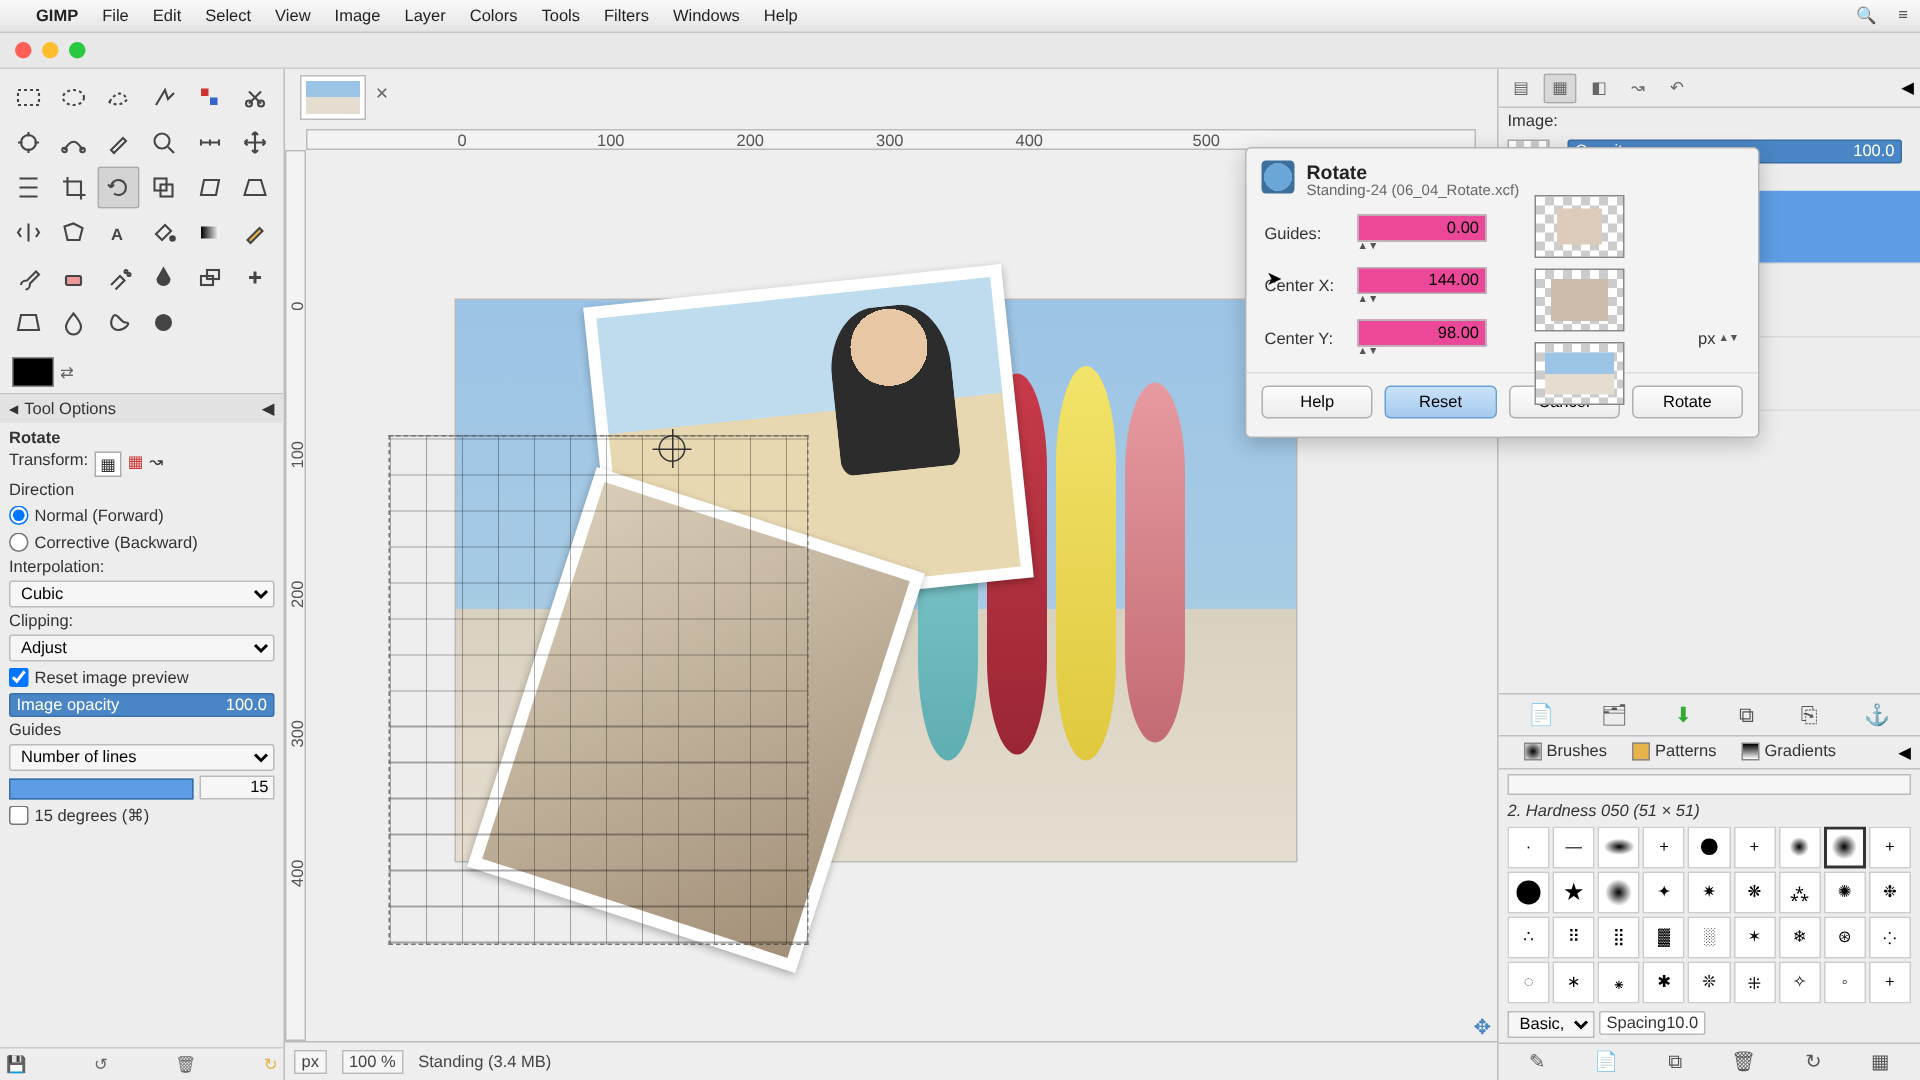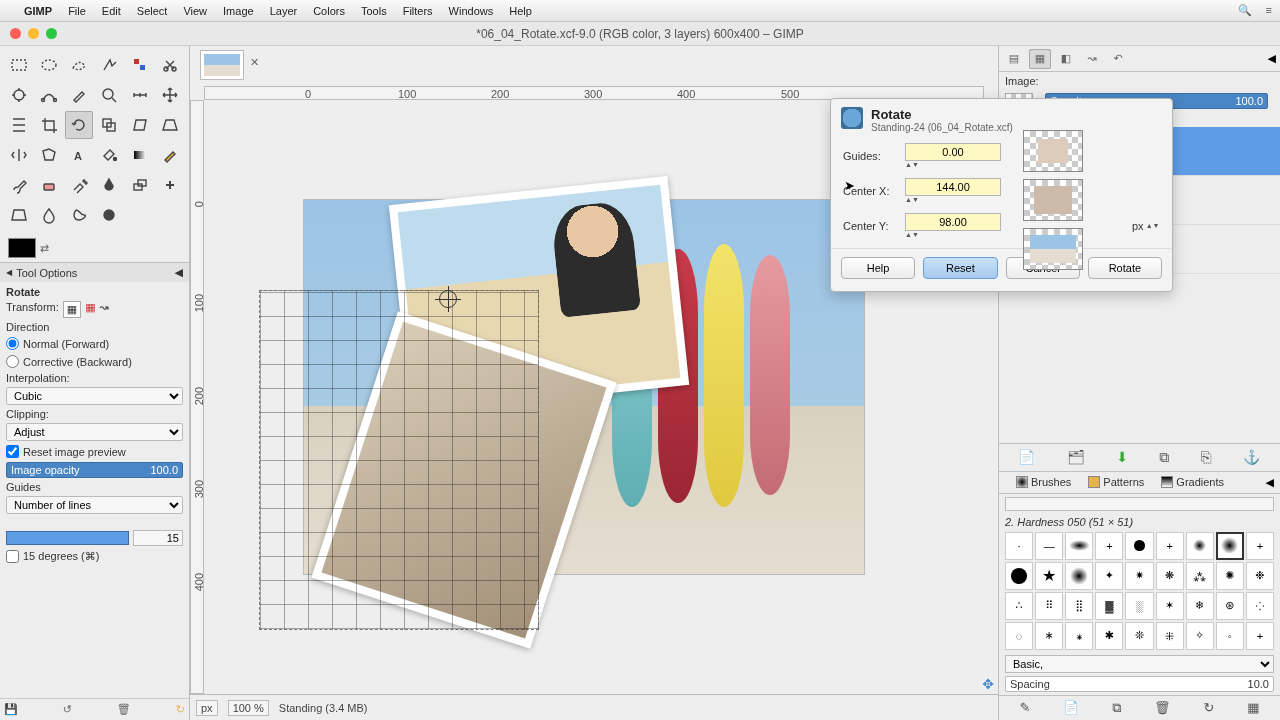--- a/index.html
+++ b/index.html
@@ -34,21 +34,21 @@
 .fg-swatch { width: 28px; height: 20px; background: #000; border: 1px solid #888; }
 
 
 .panel { border-top: 1px solid #c0c0c0; }
 .panel-head { background: #e2e2e2; padding: 3px 6px; display: flex; align-items: center; gap: 4px; color: #333; }
 .panel-head .tri { font-size: 8px; }
 .to-body { padding: 4px 6px; color: #333; display: flex; flex-direction: column; gap: 3px; overflow-y: auto; }
 .to-body label { display: flex; align-items: center; gap: 4px; margin: 1px 0; }
 .to-body select { width: 100%; background: #f6f6f6; border: 1px solid #bbb; padding: 1px 3px; border-radius: 2px; font-size: 11px; }
 .slider-box { background: #4a86c5; color: #fff; height: 16px; display: flex; align-items: center; padding: 0 4px; justify-content: space-between; border: 1px solid #3a6fa5; border-radius: 2px; }
-.num-box { display: flex; justify-content: flex-end; align-items: center; margin-top: 13px; }
+.num-box { display: flex; justify-content: flex-end; align-items: flex-end; }
 .num-box input { width: 50px; text-align: right; background: #f6f6f6; border: 1px solid #bbb; padding: 1px 3px; }
 .mini-row { display: flex; gap: 4px; align-items: flex-start; }
 .to-bottom { margin-top: auto; display: flex; justify-content: space-between; padding: 4px; border-top: 1px solid #ccc; }
 .to-bottom span { color: #666; cursor: pointer; }
 
 
 .doc-tab { position: absolute; top: 4px; left: 10px; width: 44px; height: 30px; background: #fff; border: 1px solid #bbb; display: flex; align-items: center; justify-content: center; overflow: hidden; }
 .doc-tab-x { position: absolute; top: 10px; left: 60px; color: #666; cursor: pointer; }
 .ruler-h { position: absolute; top: 40px; left: 14px; right: 14px; height: 14px; background: #f3f3f3; border: 1px solid #bbb; font-size: 9px; color: #555; }
 .ruler-h span { position: absolute; top: 1px; }
@@ -77,21 +77,21 @@
 .status { position: absolute; bottom: 0; left: 0; right: 0; height: 26px; border-top: 1px solid #bbb; display: flex; align-items: center; gap: 10px; padding: 0 6px; color: #444; }
 .status .unit { border: 1px solid #bbb; padding: 1px 4px; background: #f6f6f6; }
 
 
 .dialog { position: absolute; top: 52px; left: 640px; width: 343px; background: #f3f3f3; border: 1px solid #b5b5b5; border-radius: 4px; box-shadow: 0 4px 14px rgba(0,0,0,0.22); }
 .dialog-head { display: flex; gap: 8px; padding: 8px 10px 4px; align-items: flex-start; }
 .dialog-head .icon { width: 22px; height: 22px; background: radial-gradient(circle,#6aa6d8 0 60%,#3d6f9c 60%); border-radius: 3px; }
 .dialog-head .ttl { font-size: 13px; font-weight: 600; color: #222; }
 .dialog-head .sub { font-size: 10px; color: #666; }
 .dialog-body { padding: 6px 12px 10px; display: grid; grid-template-columns: 62px 1fr 28px; row-gap: 10px; align-items: center; color: #333; }
-.dialog-body input { width: 96px; background: #fef9c3; border: 1px solid #b5b5b5; padding: 2px 4px; text-align: center; }
+.dialog-body input { width: 86px; background: #ec4899; border: 1px solid #b5b5b5; padding: 2px 4px; text-align: right; }
 .spin { width: 12px; display: flex; flex-direction: column; font-size: 7px; color: #555; }
 .dialog-body .unit-sel { display: flex; align-items: center; gap: 2px; }
 .dialog-buttons { display: flex; gap: 8px; padding: 8px 10px 12px; border-top: 1px solid #ddd; }
 .dialog-buttons button { flex: 1; padding: 4px 0; background: linear-gradient(#fdfdfd,#ececec); border: 1px solid #b0b0b0; border-radius: 4px; cursor: pointer; font-size: 11px; }
 .dialog-buttons button.primary { background: linear-gradient(#c9e2f9,#a6c9ee); border-color: #6a9fd4; }
 
 
 .rc-tabs { height: 26px; display: flex; align-items: center; gap: 4px; padding: 2px 4px; border-bottom: 1px solid #c0c0c0; }
 .rc-tab { width: 22px; height: 20px; display: flex; align-items: center; justify-content: center; color: #666; border-radius: 2px; cursor: pointer; }
 .rc-tab.act { background: #d8d8d8; box-shadow: inset 0 0 0 1px #aaa; }
@@ -112,21 +112,21 @@
 .brush-tabs .bt { display: flex; align-items: center; gap: 3px; cursor: pointer; color: #333; padding-left: 11px; }
 .brush-tabs .sw { width: 12px; height: 12px; border: 1px solid #888; }
 .brush-filter { margin: 3px 6px; background: #f6f6f6; border: 1px solid #bbb; height: 14px; }
 .brush-name { padding: 2px 6px; color: #333; font-style: italic; }
 .brush-grid { margin: 2px 6px; display: grid; grid-template-columns: repeat(9, 1fr); gap: 2px; max-height: 140px; overflow: hidden; }
 .brush { aspect-ratio: 1; border: 1px solid #ccc; background: #fff; display: flex; align-items: center; justify-content: center; cursor: pointer; }
 .brush.sel { border: 2px solid #333; }
 .brush .dot { width: 60%; height: 60%; background: #000; border-radius: 50%; }
 .brush .soft { width: 70%; height: 70%; background: radial-gradient(#000,transparent 70%); border-radius: 50%; }
 .brush .star { color: #000; font-size: 16px; }
-.brush-bottom { padding: 3px 6px; display: flex; flex-direction: column; gap: 3px; }
+.brush-bottom { padding: 3px 6px; display: flex; flex-direction: row; gap: 3px; }
 .brush-actions { display: flex; justify-content: space-around; padding: 4px; border-top: 1px solid #c0c0c0; color: #555; }
 .brush-actions span { cursor: pointer; font-size: 13px; }
 
 .cursor-ptr { position: absolute; top: 178px; left: 844px; font-size: 13px; color: #000; pointer-events: none; }
 .nav-arrow { position: absolute; bottom: 28px; right: 4px; color: #4a86c5; font-size: 14px; }
 </style>
 </head>
 <body>
 
 <div class="menubar">
@@ -148,21 +148,20 @@
     <span>≡</span>
   </div>
 </div>
 
 <div class="titlebar">
   <div class="traffic">
     <div class="tl r"></div>
     <div class="tl y"></div>
     <div class="tl g"></div>
   </div>
-  <div class="title">*06_04_Rotate.xcf-9.0 (RGB color, 3 layers) 600x400 – GIMP</div>
 </div>
 
 <div class="app">
 
   <div class="left-col">
     <div class="toolbox">
       <div class="tool">
           <svg>
             <rect x="2" y="4" width="14" height="10" stroke-dasharray="2 2"></rect>
           </svg>
@@ -417,21 +416,21 @@
         <div style="width:36px;height:22px;background:linear-gradient(#9cc4e6 50%,#e5ddcf 50%)"></div>
       </div>
     <div class="doc-tab-x">✕</div>
 
     <div class="ruler-h">
       <span style="left:100px">0</span>
       <span style="left:193px">100</span>
       <span style="left:286px">200</span>
       <span style="left:379px">300</span>
       <span style="left:472px">400</span>
-      <span style="left:576px">500</span>
+      <span style="left:590px">500</span>
     </div>
     <div class="ruler-v">
       <span style="top:100px">0</span>
       <span style="top:193px">100</span>
       <span style="top:286px">200</span>
       <span style="top:379px">300</span>
       <span style="top:472px">400</span>
     </div>
 
     <div class="canvas-view">

